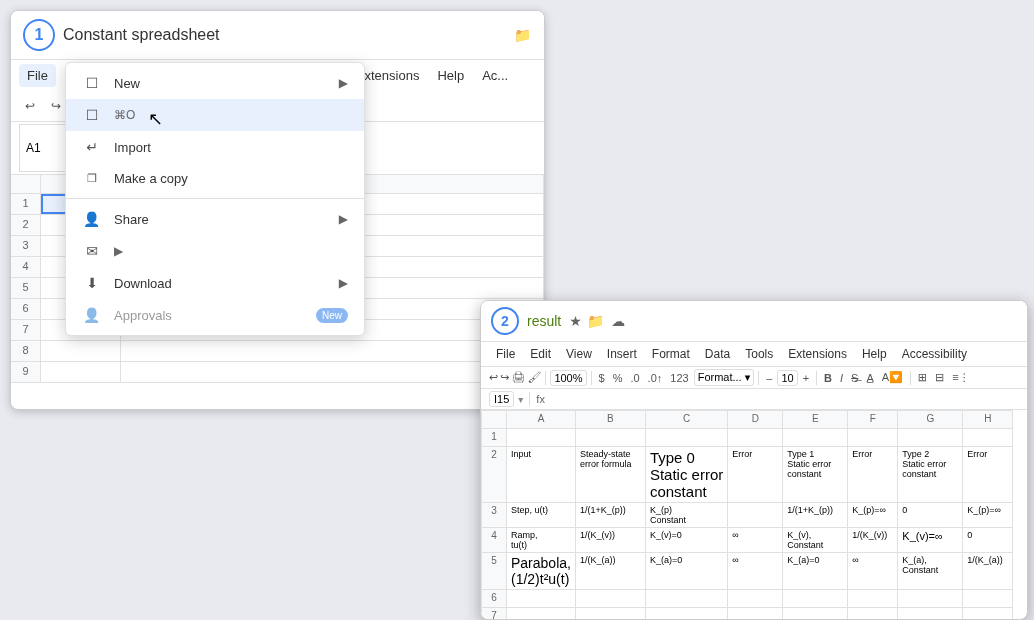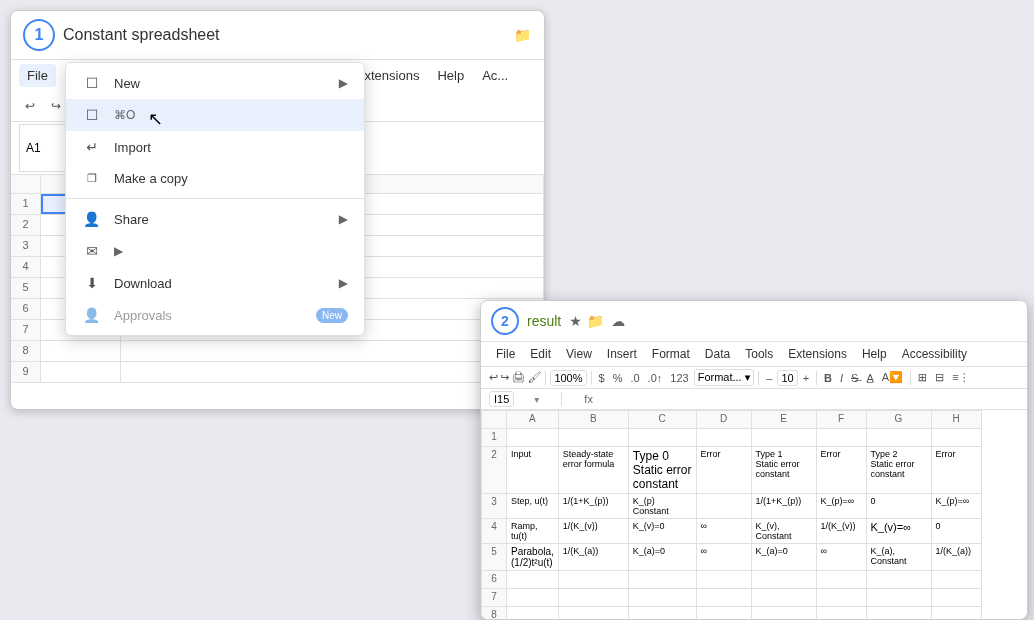--- a/index.html
+++ b/index.html
@@ -309,21 +309,21 @@
       gap: 2px;
       font-size: 11px;
     }
 
     .w2-formula-bar {
       display: flex;
       align-items: center;
       padding: 2px 8px;
       background: #fff;
       border-bottom: 1px solid #e0e0e0;
-      gap: 20px;
+      gap: 4px;
       font-size: 11px;
     }
 
     .w2-grid {
       overflow: auto;
       flex: 1;
     }
 
     .w2-table {
       border-collapse: collapse;
@@ -602,21 +602,21 @@
           <td></td>
           <td></td>
           <td></td>
           <td></td>
           <td></td>
         </tr>
         <tr>
           <td class="row-header">2</td>
           <td style="font-size:9px">Input</td>
           <td style="font-size:9px">Steady-state<br>error formula</td>
-          <td style="font-size:12px">Type 0<br>Static error<br>constant</td>
+          <td style="font-size:15px">Type 0<br>Static error<br>constant</td>
           <td style="font-size:9px">Error</td>
           <td style="font-size:9px">Type 1<br>Static error<br>constant</td>
           <td style="font-size:9px">Error</td>
           <td style="font-size:9px">Type 2<br>Static error<br>constant</td>
           <td style="font-size:9px">Error</td>
         </tr>
         <tr>
           <td class="row-header">3</td>
           <td style="font-size:9px">Step, u(t)</td>
           <td style="font-size:9px">1/(1+K_(p))</td>
@@ -633,21 +633,21 @@
           <td style="font-size:9px">1/(K_(v))</td>
           <td style="font-size:9px">K_(v)=0</td>
           <td style="font-size:9px">∞</td>
           <td style="font-size:9px">K_(v),<br>Constant</td>
           <td style="font-size:9px">1/(K_(v))</td>
           <td style="font-size:11px">K_(v)=∞</td>
           <td style="font-size:9px">0</td>
         </tr>
         <tr>
           <td class="row-header">5</td>
-          <td style="font-size:10px">Parabola,<br>(1/2)t²u(t)</td>
+          <td style="font-size:14px">Parabola,<br>(1/2)t²u(t)</td>
           <td style="font-size:9px">1/(K_(a))</td>
           <td style="font-size:9px">K_(a)=0</td>
           <td style="font-size:9px">∞</td>
           <td style="font-size:9px">K_(a)=0</td>
           <td style="font-size:9px">∞</td>
           <td style="font-size:9px">K_(a),<br>Constant</td>
           <td style="font-size:9px">1/(K_(a))</td>
         </tr>
         <tr>
           <td class="row-header">6</td>

